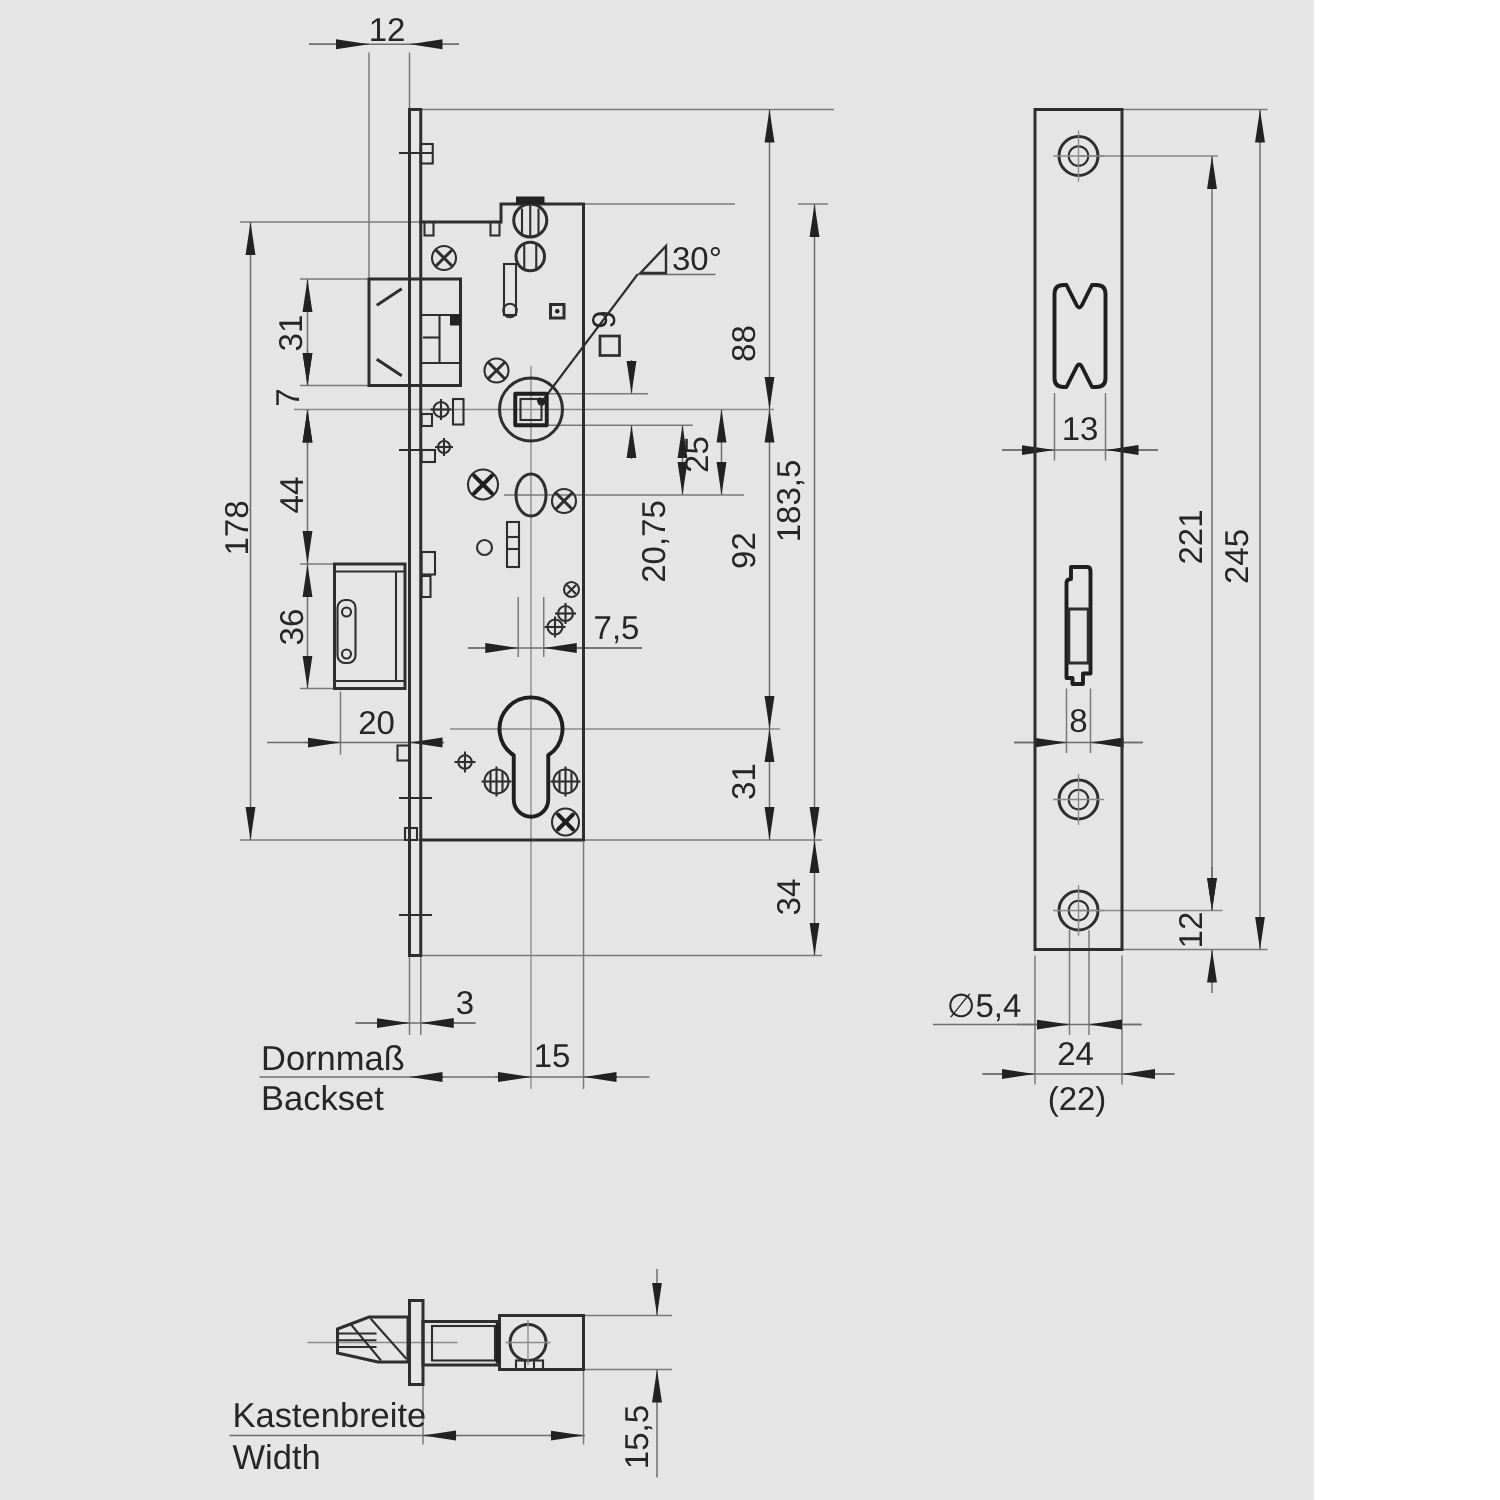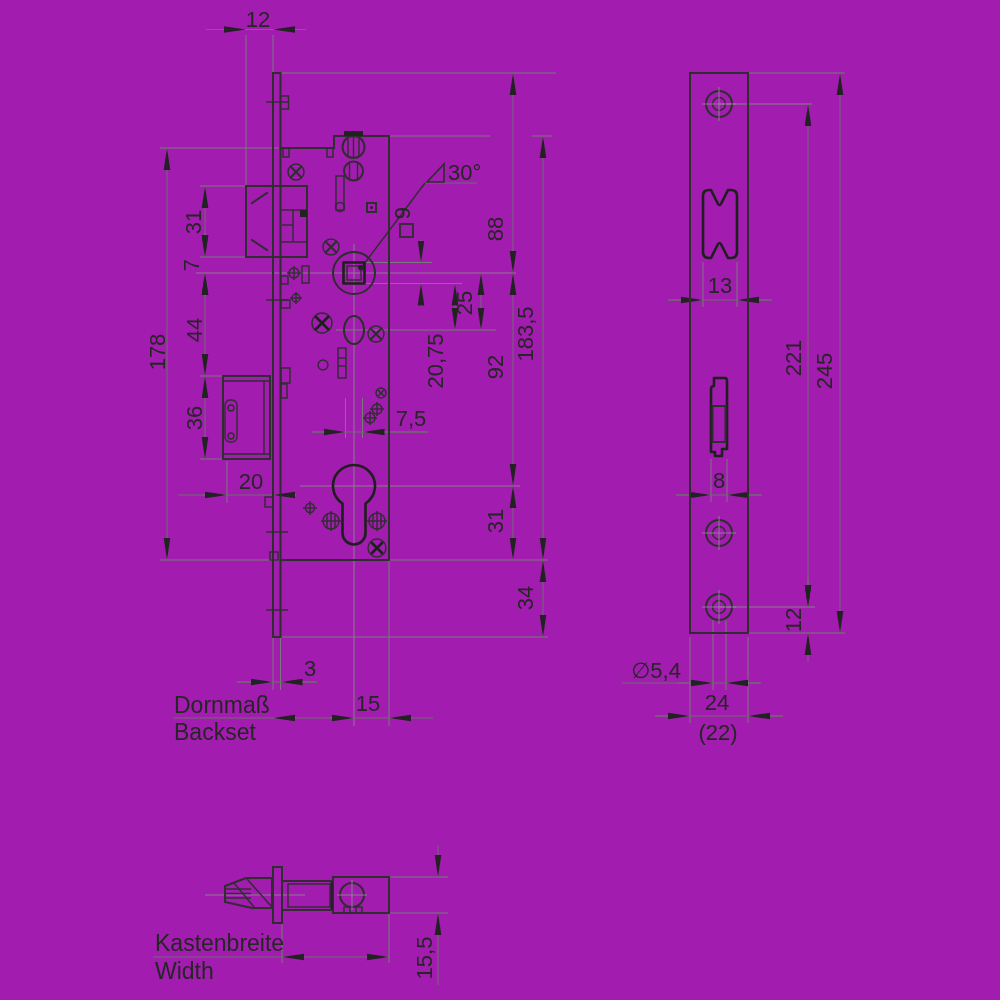--- a/index.html
+++ b/index.html
@@ -1,16 +1,16 @@
 <!DOCTYPE html>
 <html><head>
 <meta charset="utf-8">
 <style>
   html,body{margin:0;padding:0;background:#ffffff;}
-  .canvas{width:1000px;height:1000px;background:#a21caf;position:relative;font-family:"Liberation Sans",sans-serif;}
+  .canvas{width:876px;height:1000px;background:#e5e5e5;position:relative;font-family:"Liberation Sans",sans-serif;}
   svg{display:block}
   
   .o2{stroke:#2e2e2e;stroke-width:2;fill:none;stroke-linecap:square}
   .o1{stroke:#2e2e2e;stroke-width:1.4;fill:none}
   .ob{stroke:#1f1f1f;stroke-width:2.6;fill:none;stroke-linejoin:round}
   
   .d{stroke:#6e6e6e;stroke-width:1;fill:none}
   .e{stroke:#7a7a7a;stroke-width:1;fill:none}
   .cl{stroke:#8a8a8a;stroke-width:0.9;fill:none}
   .fill{fill:#222;stroke:none}

